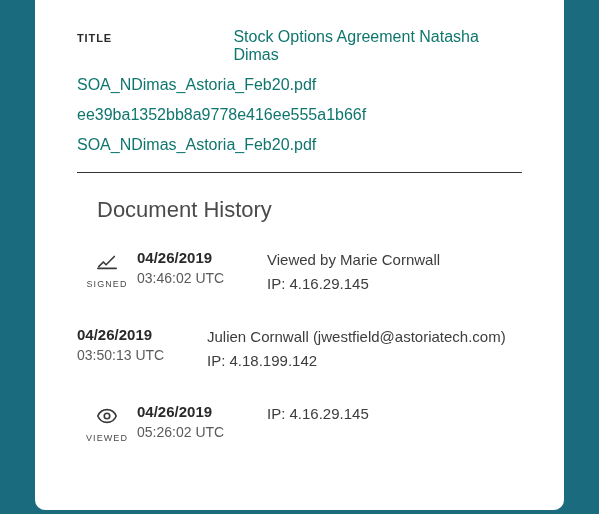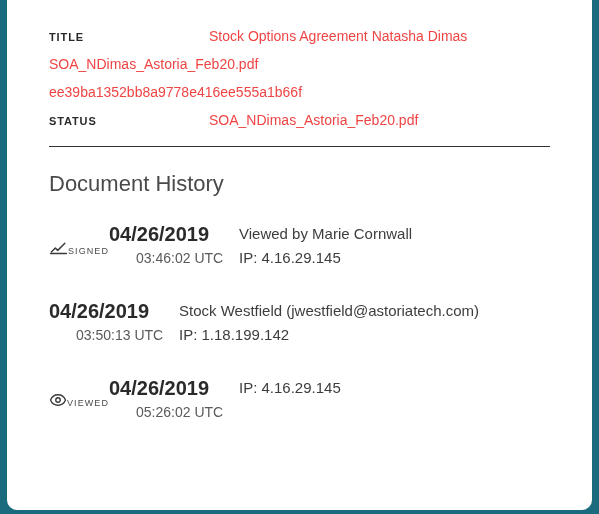--- a/index.html
+++ b/index.html
@@ -6,21 +6,21 @@
   body {
     background: #1a6b7d;
     font-family: -apple-system, BlinkMacSystemFont, "Segoe UI", Helvetica, Arial, sans-serif;
     width: 599px;
     height: 514px;
     overflow: hidden;
   }
   .card {
     background: #ffffff;
     border-radius: 0 0 10px 10px;
-    width: 585px;
+    width: 529px;
     height: 510px;
     margin: 0 auto;
     padding: 28px 0 0 0;
     overflow: hidden;
     position: relative;
   }
   .meta {
     padding: 0 42px;
   }
   .meta-row {
@@ -30,48 +30,47 @@
   }
   .meta-label {
     font-size: 11px;
     font-weight: 700;
     letter-spacing: 0.08em;
     color: #2a2a2a;
     width: 160px;
     text-transform: uppercase;
   }
   .meta-value {
-    font-size: 14px;
-    color: #ef4444;
+    font-size: 16px;
+    color: #0f766e;
     font-weight: 400;
-    text-align: right;
   }
   .divider {
     border: none;
     border-top: 1px solid #333;
     margin: 18px 42px 24px 42px;
   }
   .history-title {
     font-size: 22px;
     font-weight: 400;
     color: #4a4a4a;
-    padding: 0 42px;
+    padding: 0 62px;
     margin-bottom: 26px;
   }
   .history {
     padding: 0 42px;
   }
   .history-row {
     display: flex;
     margin-bottom: 30px;
   }
   .icon-col {
     width: 60px;
     display: flex;
-    flex-direction: row;
+    flex-direction: column;
     align-items: center;
     padding-top: 2px;
   }
   .icon-col svg {
     width: 22px;
     height: 22px;
     stroke: #3a3a3a;
     fill: none;
     stroke-width: 1.8;
   }
@@ -80,29 +79,28 @@
     letter-spacing: 0.12em;
     color: #4a4a4a;
     margin-top: 6px;
     text-transform: uppercase;
     font-weight: 500;
   }
   .date-col {
     width: 130px;
   }
   .date-main {
-    font-size: 20px;
+    font-size: 15px;
     font-weight: 700;
     color: #2a2a2a;
     margin-bottom: 4px;
   }
   .date-sub {
     font-size: 14px;
     color: #5a5a5a;
-    margin-left: 27px;
   }
   .detail-col {
     flex: 1;
     font-size: 15px;
     color: #3d3d3d;
     line-height: 1.5;
     white-space: nowrap;
   }
   .detail-line { margin-bottom: 1px; }
 </style>
@@ -116,21 +114,20 @@
       <div class="meta-label">TITLE</div>
       <div class="meta-value">Stock Options Agreement Natasha Dimas</div>
     </div>
     <div class="meta-row">
       <div class="meta-value">SOA_NDimas_Astoria_Feb20.pdf</div>
     </div>
     <div class="meta-row">
       <div class="meta-value">ee39ba1352bb8a9778e416ee555a1b66f</div>
     </div>
     <div class="meta-row">
-      <div class="meta-label">STATUS</div>
       <div class="meta-value">SOA_NDimas_Astoria_Feb20.pdf</div>
     </div>
   </div>
 
   <hr class="divider">
 
   <div class="history-title">Document History</div>
 
   <div class="history">
 
@@ -151,22 +148,22 @@
         <div class="detail-line">IP: 4.16.29.145</div>
       </div>
     </div>
 
     <div class="history-row">
       <div class="date-col">
         <div class="date-main">04/26/2019</div>
         <div class="date-sub">03:50:13 UTC</div>
       </div>
       <div class="detail-col">
-        <div class="detail-line">Stock Westfield (jwestfield@astoriatech.com)</div>
-        <div class="detail-line">IP: 1.18.199.142</div>
+        <div class="detail-line">Julien Cornwall (jwestfield@astoriatech.com)</div>
+        <div class="detail-line">IP: 4.18.199.142</div>
       </div>
     </div>
 
     <div class="history-row">
       <div class="icon-col">
         <svg viewBox="0 0 24 24">
           <path d="M2 12 C4 7 8 5 12 5 C16 5 20 7 22 12 C20 17 16 19 12 19 C8 19 4 17 2 12 Z"></path>
           <circle cx="12" cy="12" r="3"></circle>
         </svg>
         <div class="icon-label">VIEWED</div>

